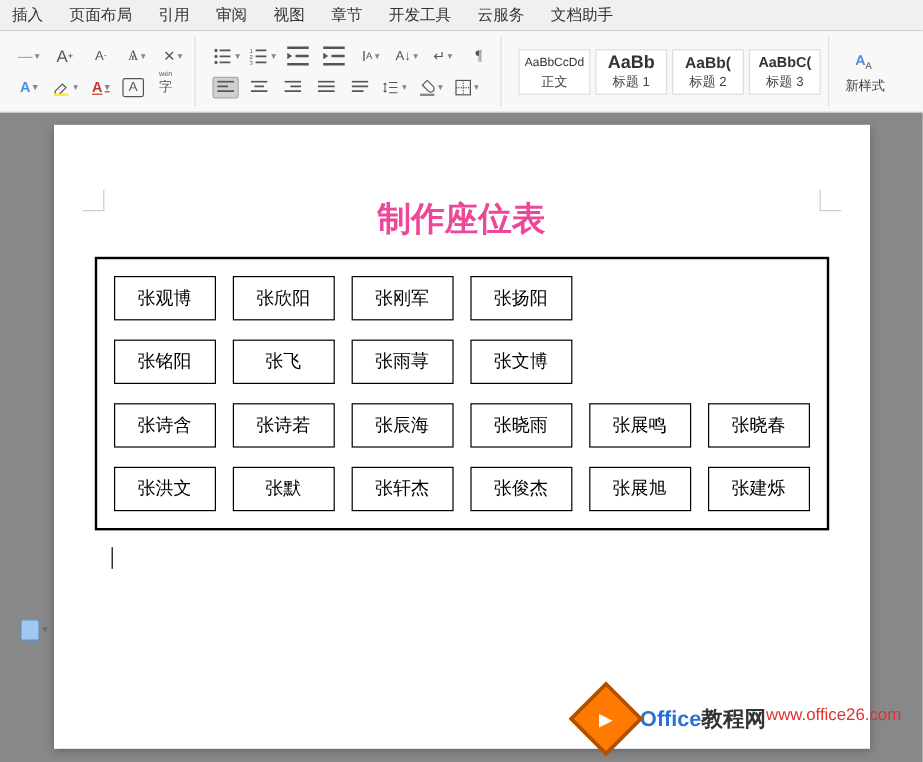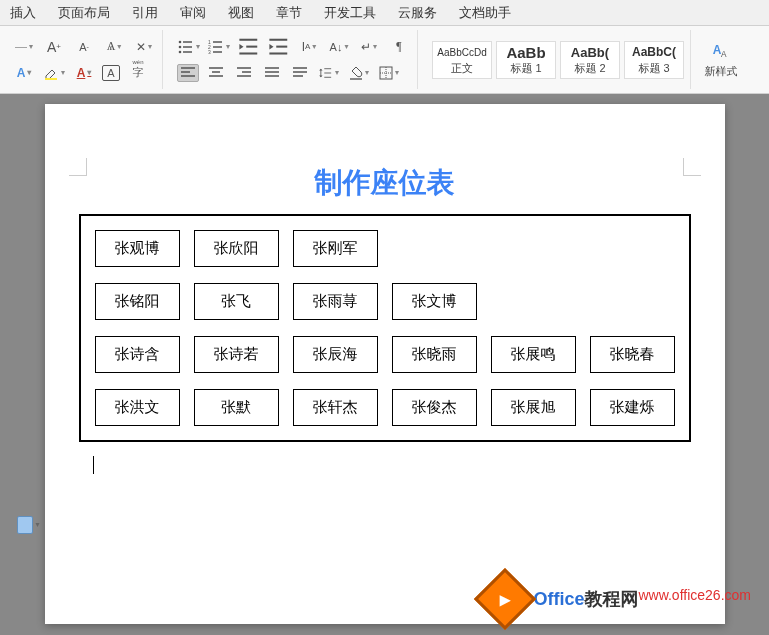--- a/index.html
+++ b/index.html
@@ -71,21 +71,21 @@
     }
     .page {
       background: #fff; width: 680px; height: 520px;
       box-shadow: 0 2px 8px rgba(0,0,0,0.3);
       position: relative; padding: 60px 30px;
     }
     .corner { position: absolute; width: 18px; height: 18px; }
     .corner.tl { top: 54px; left: 24px; border-top: 1px solid #ccc; border-left: 1px solid #ccc; transform: rotate(180deg);}
     .corner.tr { top: 54px; right: 24px; border-top: 1px solid #ccc; border-right: 1px solid #ccc; transform: rotate(180deg);}
     .doc-title {
-      text-align: center; font-size: 28px; color: #3b82f6;
+      text-align: center; font-size: 28px; color: #ec4899;
       font-weight: bold; margin-bottom: 12px; font-family: Liberation Sans, sans-serif;
     }
     .seat-table {
       border: 2px solid #000; padding: 14px;
       display: grid; grid-template-rows: repeat(4, 1fr);
       gap: 16px; margin: 0 4px;
     }
     .seat-row {
       display: grid; grid-template-columns: repeat(6, 1fr);
       gap: 14px;
@@ -307,20 +307,21 @@
     <div class="corner tl"></div>
     <div class="corner tr"></div>
 
     <div class="doc-title">制作座位表</div>
 
     <div class="seat-table">
       <div class="seat-row">
         <div class="seat-cell">张观博</div>
         <div class="seat-cell">张欣阳</div>
         <div class="seat-cell">张刚军</div>
+        <div class="seat-cell">张扬阳</div>
       </div>
       <div class="seat-row">
         <div class="seat-cell">张铭阳</div>
         <div class="seat-cell">张飞</div>
         <div class="seat-cell">张雨荨</div>
         <div class="seat-cell">张文博</div>
       </div>
       <div class="seat-row">
         <div class="seat-cell">张诗含</div>
         <div class="seat-cell">张诗若</div>

